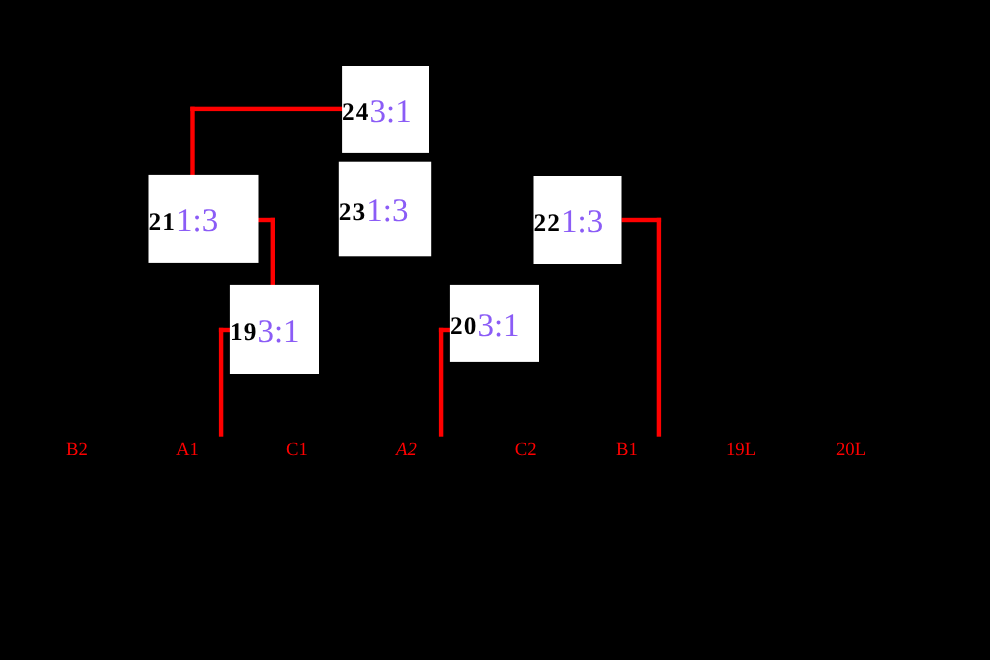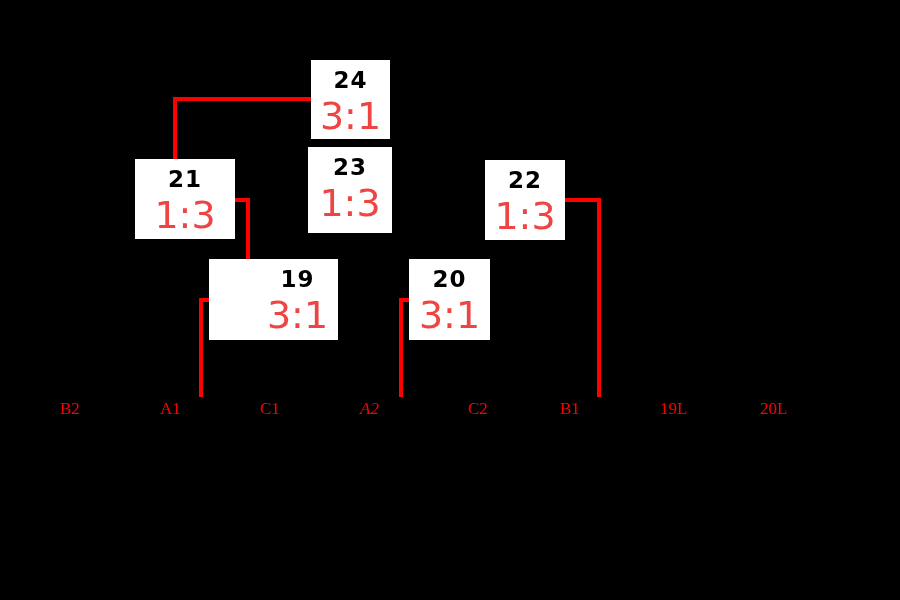--- a/index.html
+++ b/index.html
@@ -16,37 +16,38 @@
     font-family: "DejaVu Sans", sans-serif;
   }
   .line {
     position: absolute;
     background: #ff0000;
   }
   .match-box {
     position: absolute;
     background: #ffffff;
     display: flex;
-    flex-direction: column;
+    flex-direction: row;
     align-items: center;
     z-index: 2;
+    font-family: Liberation Serif, serif;
   }
   .match-number {
     margin-top: 5px;
     line-height: 30px;
     font-size: 23px;
     font-weight: bold;
     color: #000000;
     letter-spacing: 1px;
   }
   .match-score {
     margin-top: 4px;
     line-height: 34px;
-    font-size: 38px;
-    color: #ef4444;
+    font-size: 30px;
+    color: #8b5cf6;
   }
   .seed-label {
     position: absolute;
     top: 399px;
     width: 80px;
     text-align: left;
     font-family: "Liberation Serif", serif;
     font-size: 17px;
     color: #ff0000;
     z-index: 1;
@@ -85,26 +86,26 @@
   <div class="match-box" style="left:135px; top:159px; width:100px; height:80px;">
     <span class="match-number">21</span>
     <span class="match-score">1:3</span>
   </div>
 
   <div class="match-box" style="left:485px; top:160px; width:80px; height:80px;">
     <span class="match-number">22</span>
     <span class="match-score">1:3</span>
   </div>
 
-  <div class="match-box" style="left:209px; top:259px; width:81px; height:81px;padding-left:48px;">
+  <div class="match-box" style="left:209px; top:259px; width:81px; height:81px;">
     <span class="match-number">19</span>
     <span class="match-score">3:1</span>
   </div>
 
-  <div class="match-box" style="left:409px; top:259px; width:81px; height:81px;">
+  <div class="match-box" style="left:409px; top:259px; width:81px; height:70px;">
     <span class="match-number">20</span>
     <span class="match-score">3:1</span>
   </div>
 
 
   <span class="seed-label" style="left:60px;">B2</span>
   <span class="seed-label" style="left:160px;">A1</span>
   <span class="seed-label" style="left:260px;">C1</span>
   <span class="seed-label" style="left:360px;font-style:italic;">A2</span>
   <span class="seed-label" style="left:468px;">C2</span>

